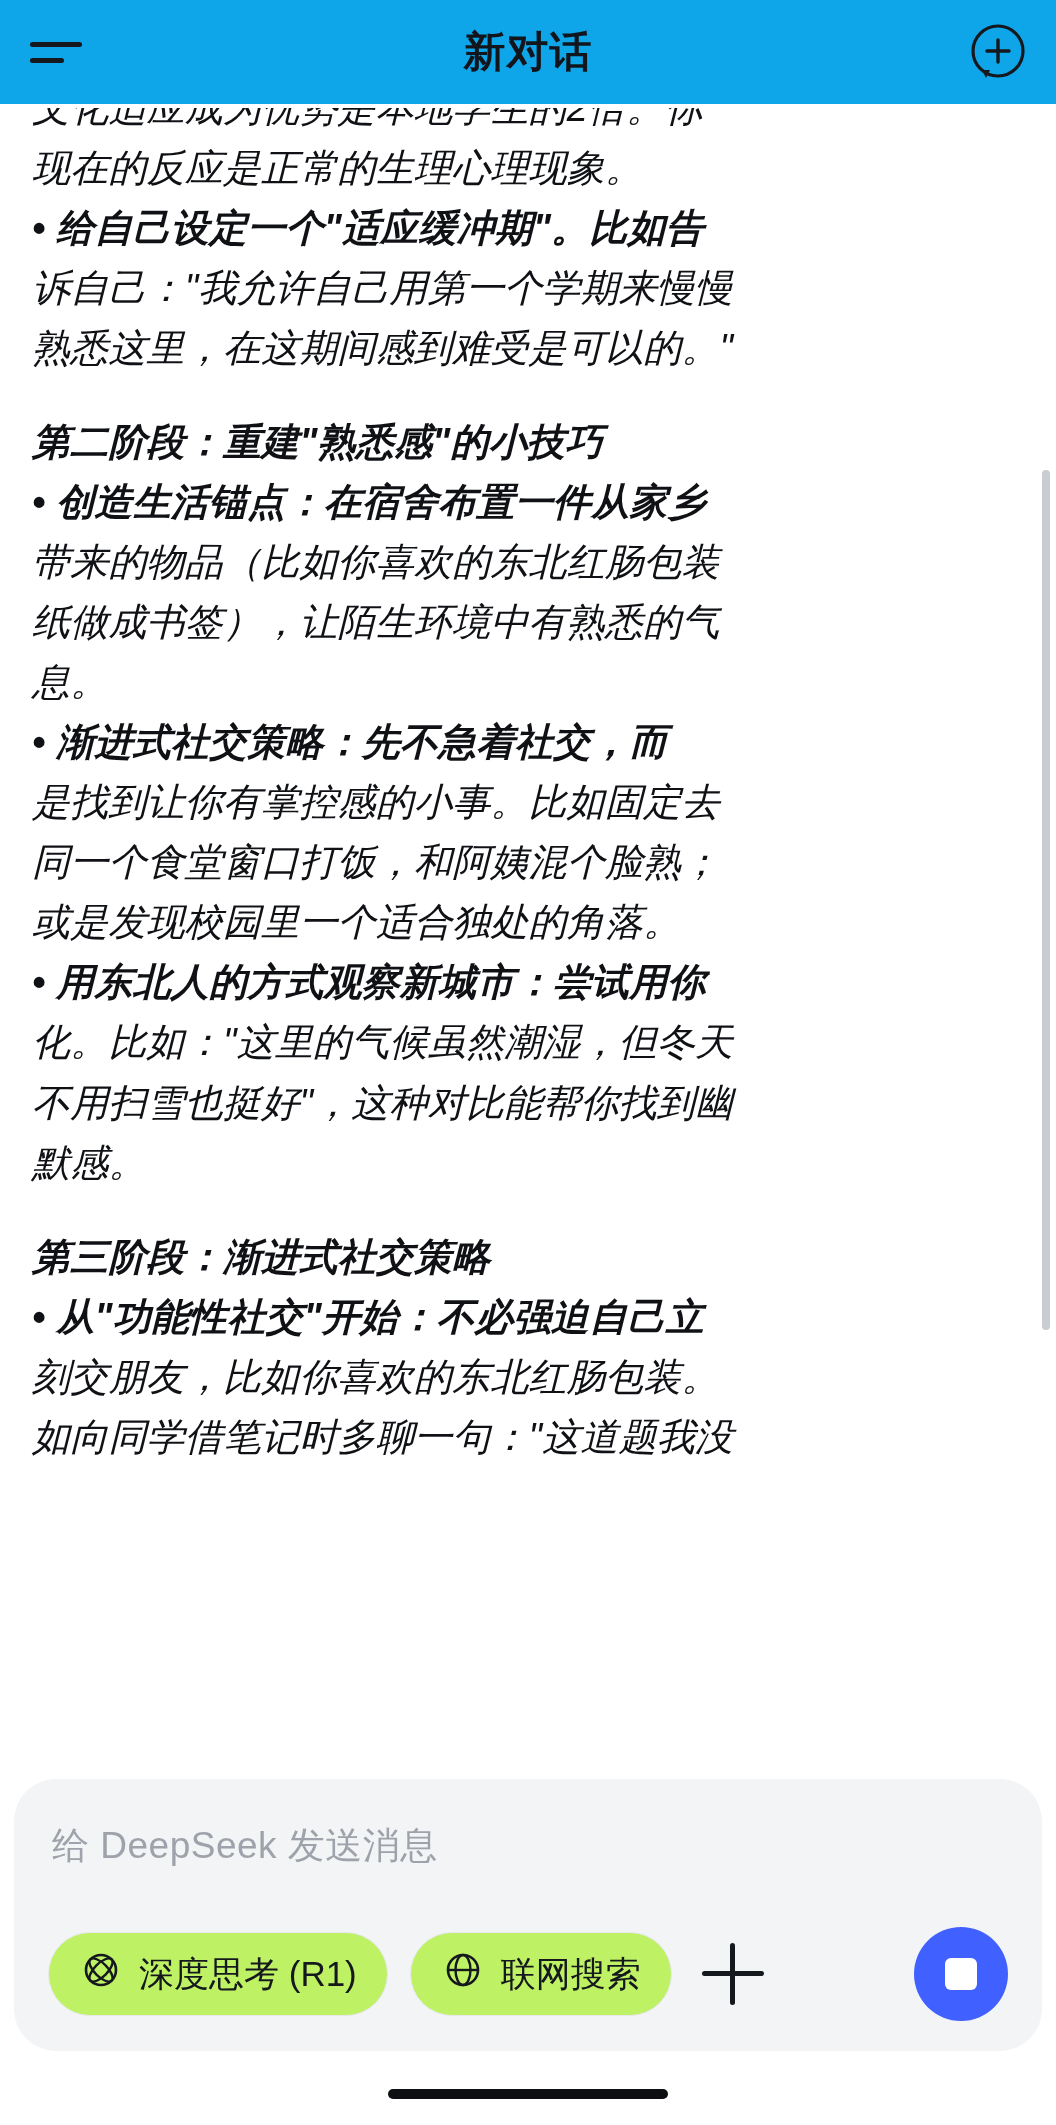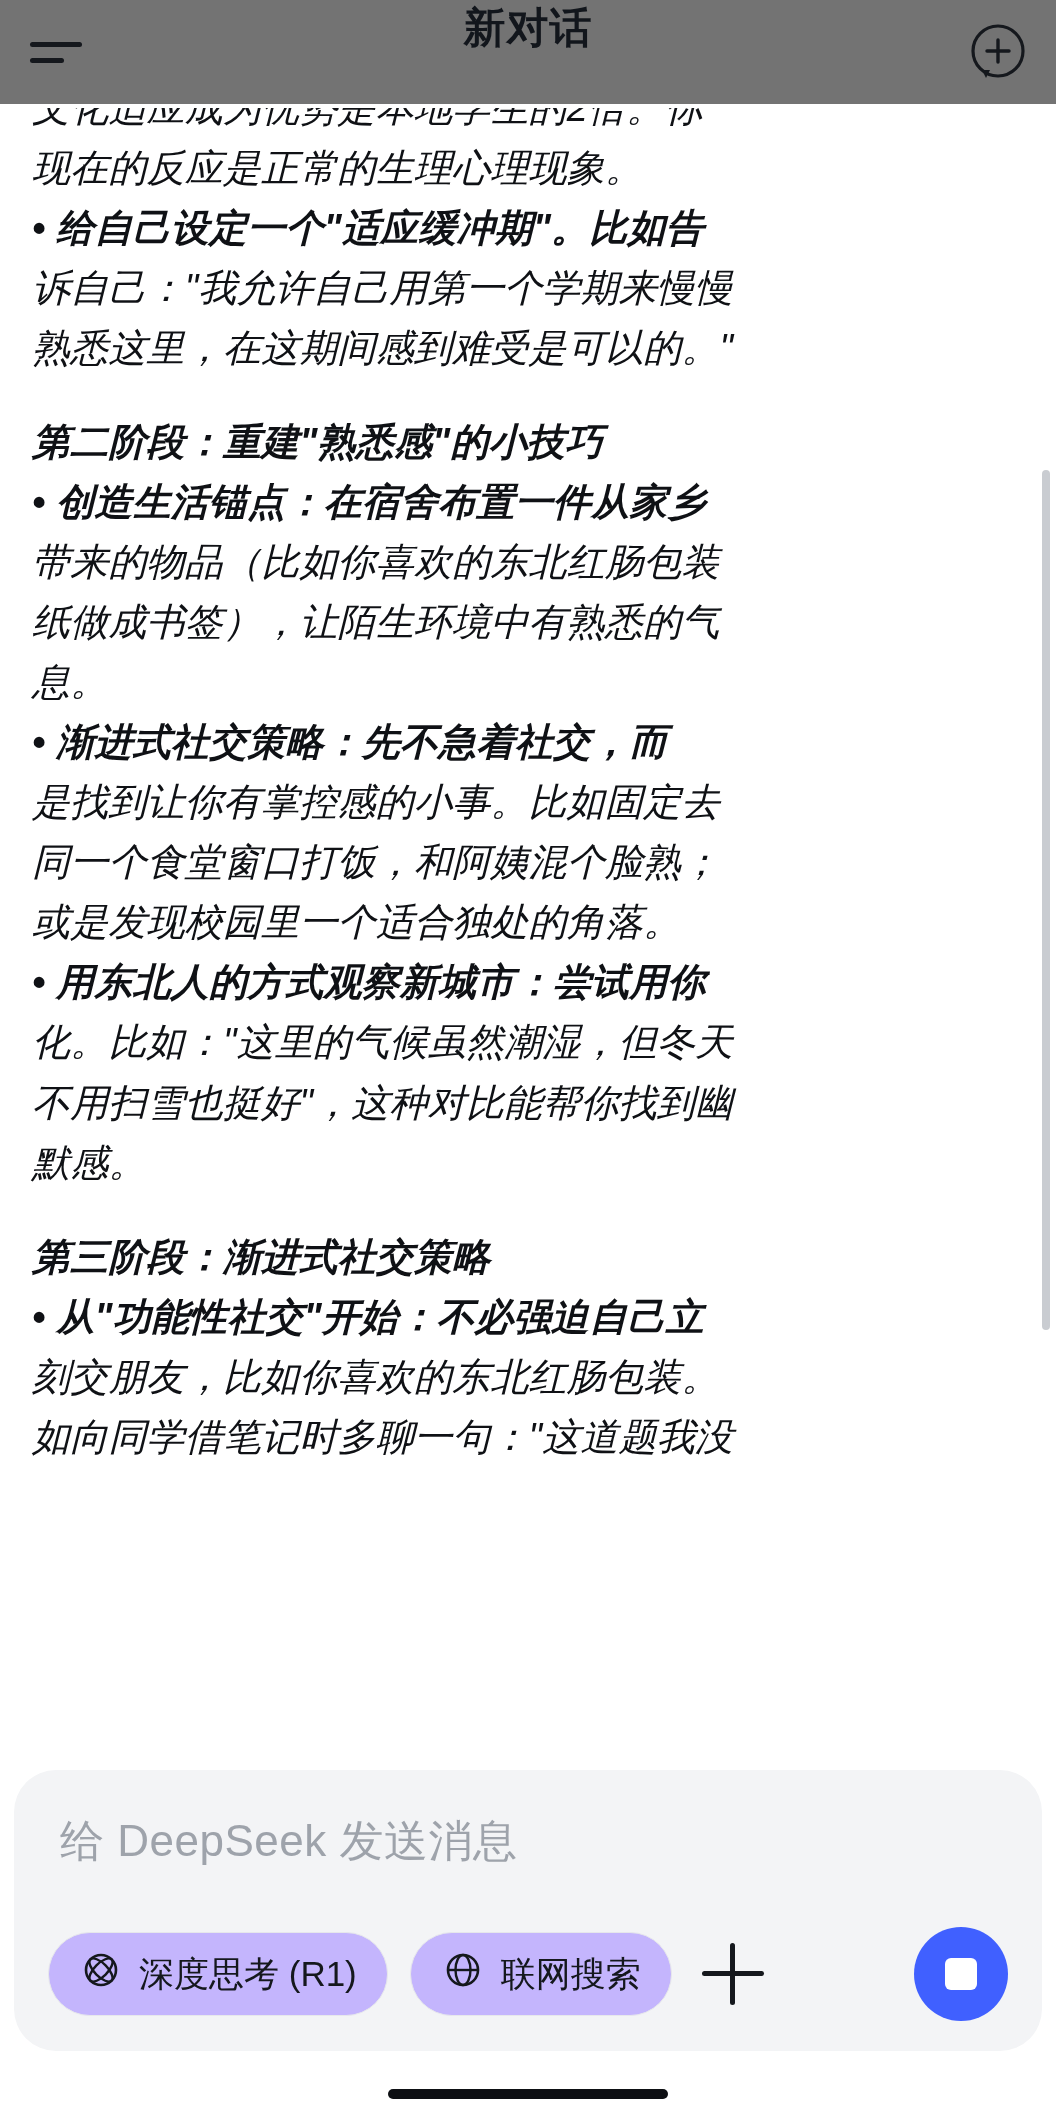--- a/index.html
+++ b/index.html
@@ -11,23 +11,23 @@
     font-family: "Liberation Sans", "DejaVu Sans", sans-serif;
     overflow: hidden;
     position: relative;
   }
 
   
   .header {
     position: absolute;
     top: 0; left: 0; right: 0;
     height: 104px;
-    background: #737373;
-    display: flex;
-    align-items: flex-start;
+    background: #0ea5e9;
+    display: flex;
+    align-items: center;
     justify-content: center;
     z-index: 20;
   }
   .header-title {
     font-size: 42px;
     font-weight: 700;
     color: #12161c;
     letter-spacing: 1px;
   }
   .menu-icon {
@@ -119,40 +119,39 @@
     left: 14px;
     right: 14px;
     bottom: 74px;
     background: #f3f4f6;
     border-radius: 42px;
     padding: 40px 34px 30px 34px;
     z-index: 18;
     box-shadow: 0 -6px 18px rgba(255,255,255,0.9);
   }
   .composer-placeholder {
-    font-size: 44px;
+    font-size: 37px;
     color: #9ea3ab;
     letter-spacing: 0.5px;
     padding: 2px 4px 0 4px;
-    margin-left: 8px;
   }
   .composer-row {
     margin-top: 56px;
     display: flex;
     align-items: center;
     gap: 22px;
   }
   .chip {
     display: flex;
     align-items: center;
     gap: 16px;
     height: 84px;
     padding: 0 30px;
     border-radius: 42px;
-    background: #c4b5fd;
+    background: #bef264;
     border: 1px solid #e7e8ec;
     font-size: 35px;
     color: #15181d;
     font-weight: 500;
     cursor: pointer;
     white-space: nowrap;
   }
   .plus-btn {
     width: 70px;
     height: 70px;

